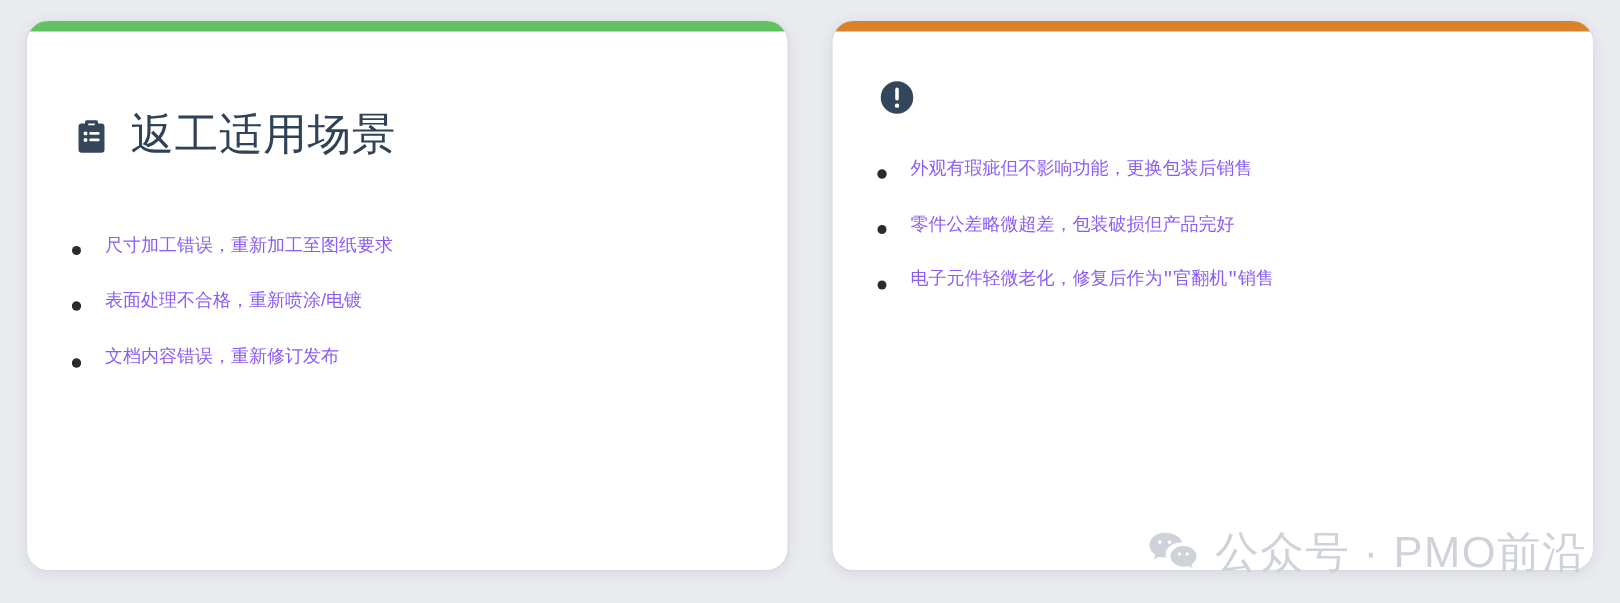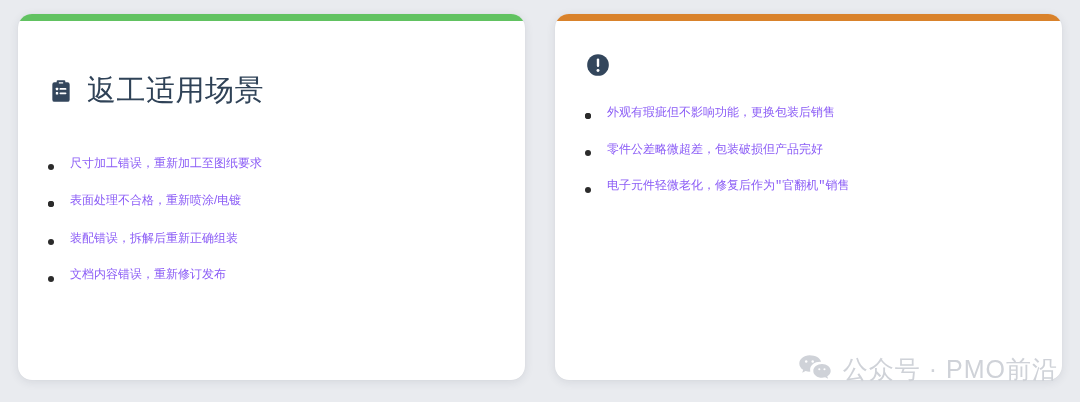--- a/index.html
+++ b/index.html
@@ -98,21 +98,21 @@
   }
 
   .watermark {
     position: absolute;
     right: 22px;
     bottom: 18px;
     display: flex;
     align-items: center;
     gap: 11px;
     color: #cfd2d8;
-    font-size: 25px;
+    font-size: 29px;
     letter-spacing: 1px;
     pointer-events: none;
     user-select: none;
   }
   .wechat-icon { width: 34px; height: 30px; display: block; }
   .wechat-icon svg { display: block; width: 34px; height: 30px; }
   .watermark-text { line-height: 1; white-space: nowrap; }
 </style>
 </head>
 <body>
@@ -142,21 +142,20 @@
       </li>
       <li class="scenario-item">
         <span class="bullet-dot"></span>
       </li>
       <li class="scenario-item">
         <span class="bullet-dot"></span>
         <span>表面处理不合格，重新喷涂/电镀</span>
       </li>
       <li class="scenario-item">
         <span class="bullet-dot"></span>
-        <span>装配错误，拆解后重新正确组装</span>
       </li>
       <li class="scenario-item">
         <span class="bullet-dot"></span>
         <span>文档内容错误，重新修订发布</span>
       </li>
     </ul>
   </section>
 
   <section class="card card--repair">
     <div class="card-accent"></div>

